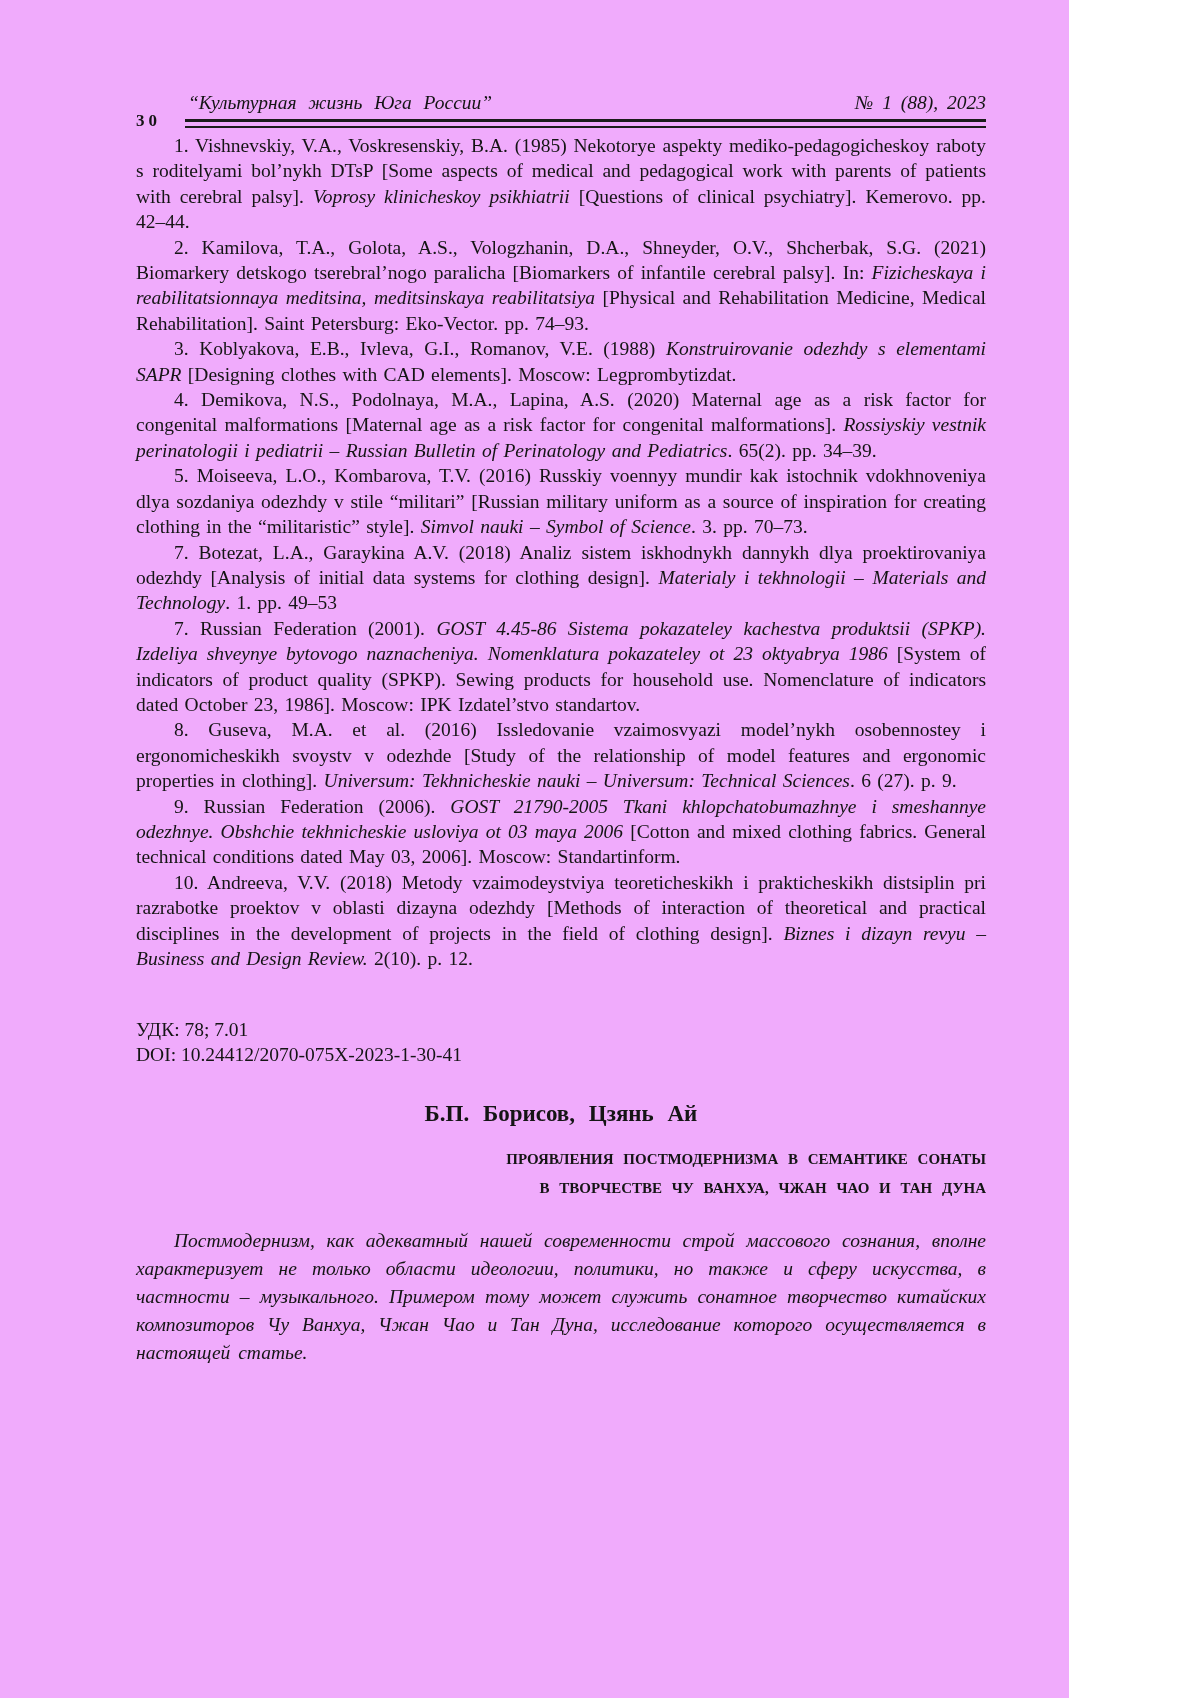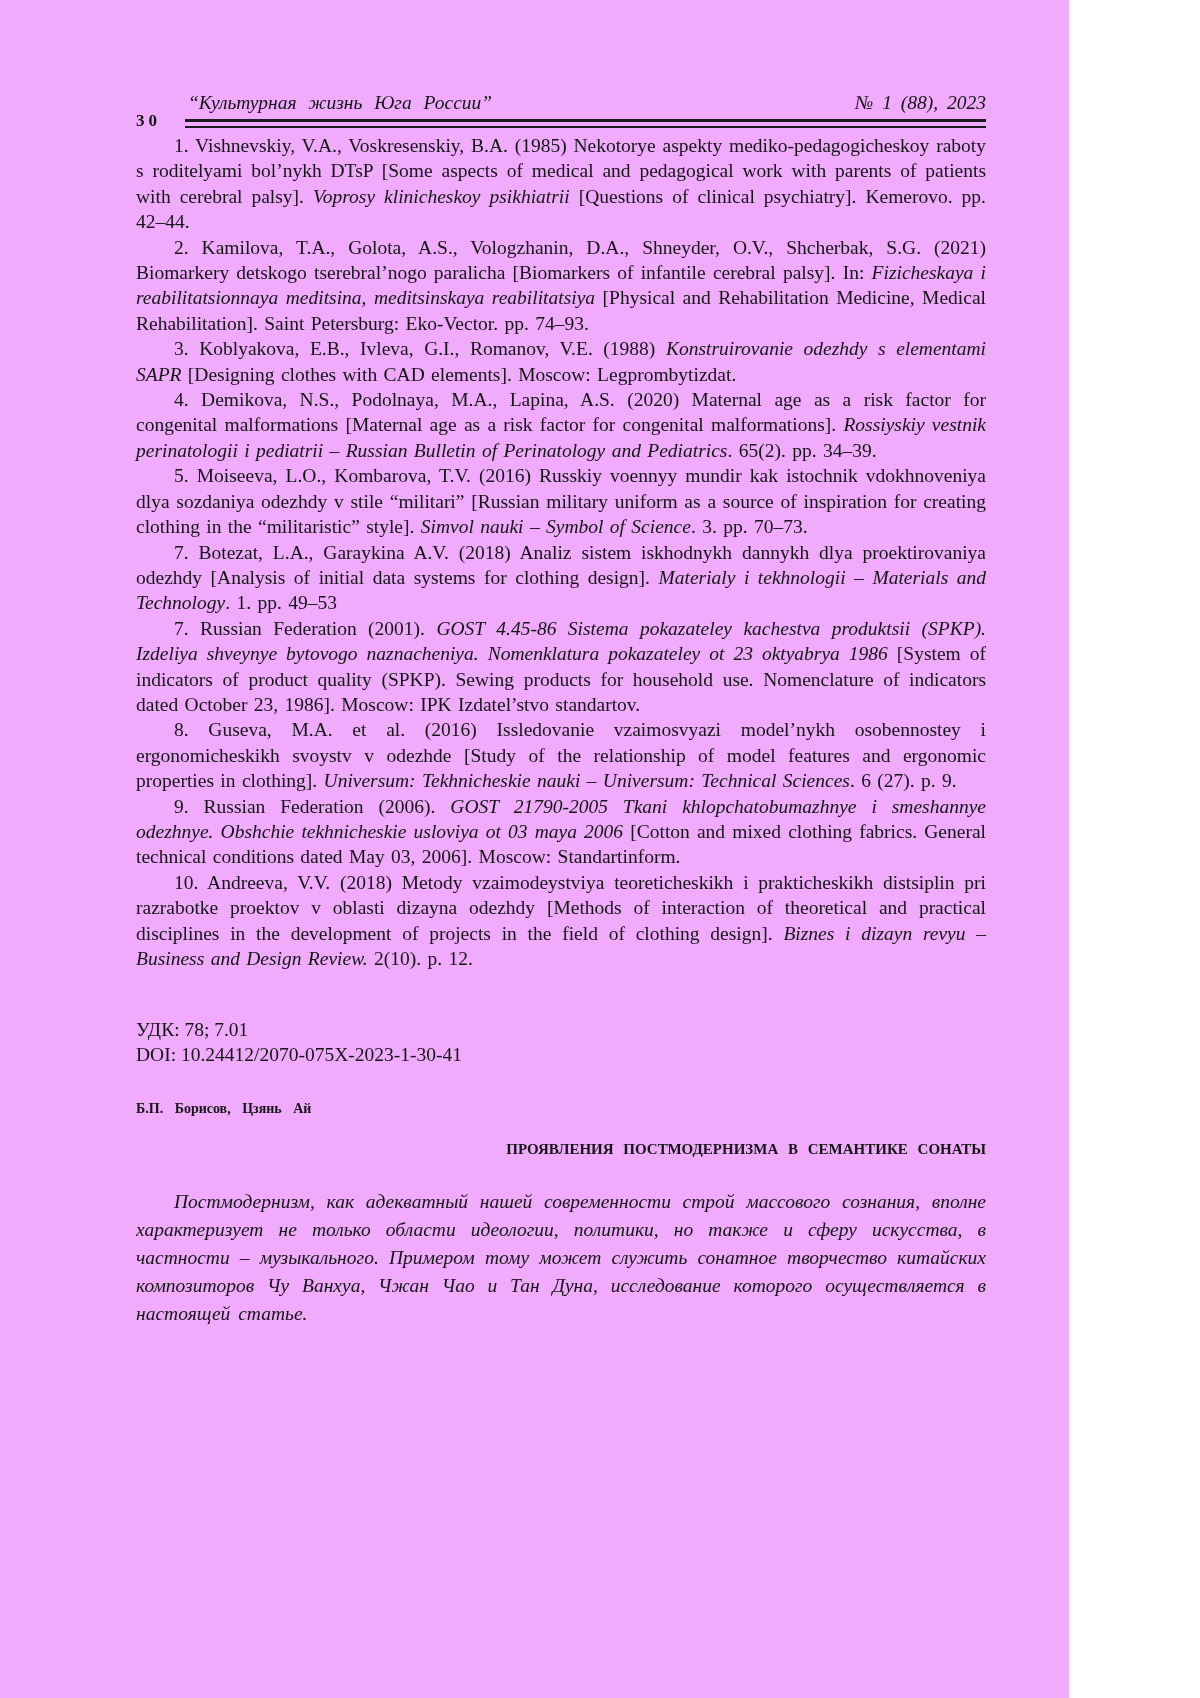--- a/index.html
+++ b/index.html
@@ -69,22 +69,23 @@
   .ref em { }
   
   .meta {
     margin-top: 46px;
     font-size: 19.5px;
     line-height: 25px;
   }
   .meta p { margin: 0; }
   .authors {
     margin: 34px 0 0 0;
+    text-align: center;
     font-weight: bold;
-    font-size: 14px;
+    font-size: 23px;
     word-spacing: 8px;
   }
   .article-title {
     margin: 18px 0 0 0;
     text-align: right;
     font-weight: bold;
     font-size: 15px;
     line-height: 29px;
     word-spacing: 6px;
   }
@@ -132,19 +133,20 @@
 
       <div class="meta">
         <p>УДК: 78; 7.01</p>
         <p>DOI: 10.24412/2070-075X-2023-1-30-41</p>
       </div>
 
       <p class="authors">Б.П. Борисов, Цзянь Ай</p>
 
       <p class="article-title">
         <span>ПРОЯВЛЕНИЯ ПОСТМОДЕРНИЗМА В СЕМАНТИКЕ СОНАТЫ</span><br>
+        <span>В ТВОРЧЕСТВЕ ЧУ ВАНХУА, ЧЖАН ЧАО И ТАН ДУНА</span>
       </p>
 
       <p class="abstract">Постмодернизм, как адекватный нашей современности строй массового сознания, вполне характеризует не только области идеологии, политики, но также и сферу искусства, в частности – музыкального. Примером тому может служить сонатное творчество китайских композиторов Чу Ванхуа, Чжан Чао и Тан Дуна, исследование которого осуществляется в настоящей статье.</p>
     </main>
 
   </div>
 </div>
 
 </body></html>

